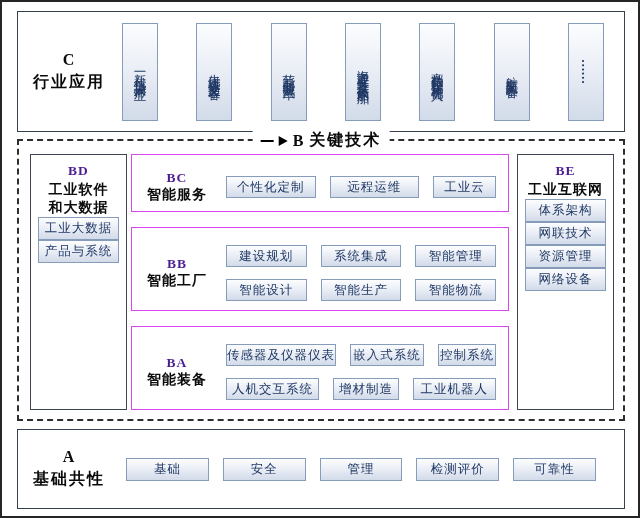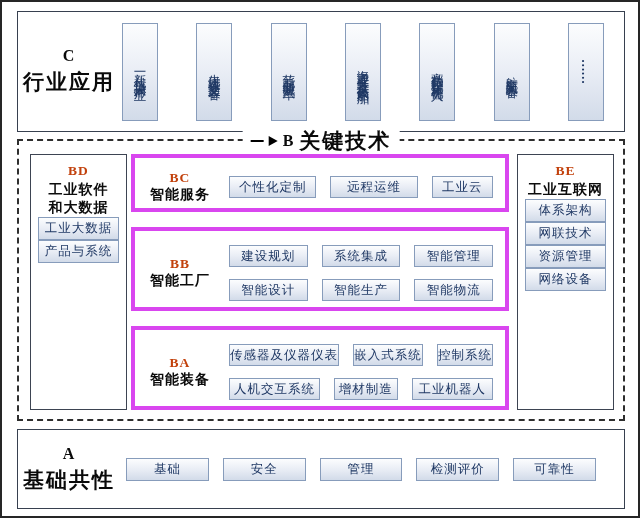--- a/index.html
+++ b/index.html
@@ -31,21 +31,21 @@
     box-sizing:border-box;
     border:2px dashed #2e2e2e;
     background:#fff;
   }
   .sec-label{
     width:102px;flex-shrink:0;
     display:flex;flex-direction:column;
     align-items:center;justify-content:center;gap:3px;
   }
   .sec-id{font-weight:700;font-size:16px;color:#0a0a0a;letter-spacing:1px;}
-  .sec-title{font-weight:700;font-size:21px;color:#0a0a0a;letter-spacing:2px;}
+  .sec-title{font-weight:700;font-size:16px;color:#0a0a0a;letter-spacing:2px;}
   
   .node{
     box-sizing:border-box;
     background:linear-gradient(180deg,#fcfdfe 0%,#e9edf5 50%,#d2dbe9 100%);
     border:1px solid #879cbb;
     color:#1f3864;
     font-size:12.5px;
     letter-spacing:1px;
     display:flex;align-items:center;justify-content:center;
     white-space:nowrap;
@@ -88,29 +88,29 @@
   
   .panel{position:absolute;box-sizing:border-box;border:1px solid #3d4452;background:#fff;}
   .bd-panel{left:11px;top:13px;width:97px;height:256px;display:flex;flex-direction:column;}
   .be-panel{left:498px;top:13px;width:97px;height:256px;display:flex;flex-direction:column;}
   .center-col{
     position:absolute;left:112px;top:13px;width:378px;height:256px;
     display:flex;flex-direction:column;justify-content:space-between;
   }
   .h-panel{
     position:relative;box-sizing:border-box;
-    border:4px solid #d946ef;background:#fff;
+    border:1px solid #d946ef;background:#fff;
     display:flex;align-items:center;
     padding:8px 12px 0 4px;
   }
   .bc-panel{height:58px;}
   .bb-panel{height:84px;}
   .ba-panel{height:84px;}
   .panel-label{width:82px;flex-shrink:0;text-align:center;}
-  .pid{font-weight:700;font-size:13.5px;color:#c2410c;letter-spacing:1px;}
+  .pid{font-weight:700;font-size:13.5px;color:#4c1d95;letter-spacing:1px;}
   .ptitle{font-weight:700;font-size:14px;color:#0c0c0c;letter-spacing:1px;}
   .rows{flex:1;display:flex;flex-direction:column;gap:12px;}
   .row{display:flex;gap:14px;margin-left:8px;}
   .row .node{height:22px;flex:1;}
   .grow-8{flex:.78 !important;}
   .grow-11{flex:1.12 !important;}
   .grow-15{flex:1.5 !important;}
   .v-panel-title{padding-top:8px;text-align:center;}
   .v-panel-title .ptitle{width:64px;margin:2px auto 0;line-height:18px;}
   .v-panel-title .ptitle.wide-title{width:auto;white-space:nowrap;}

